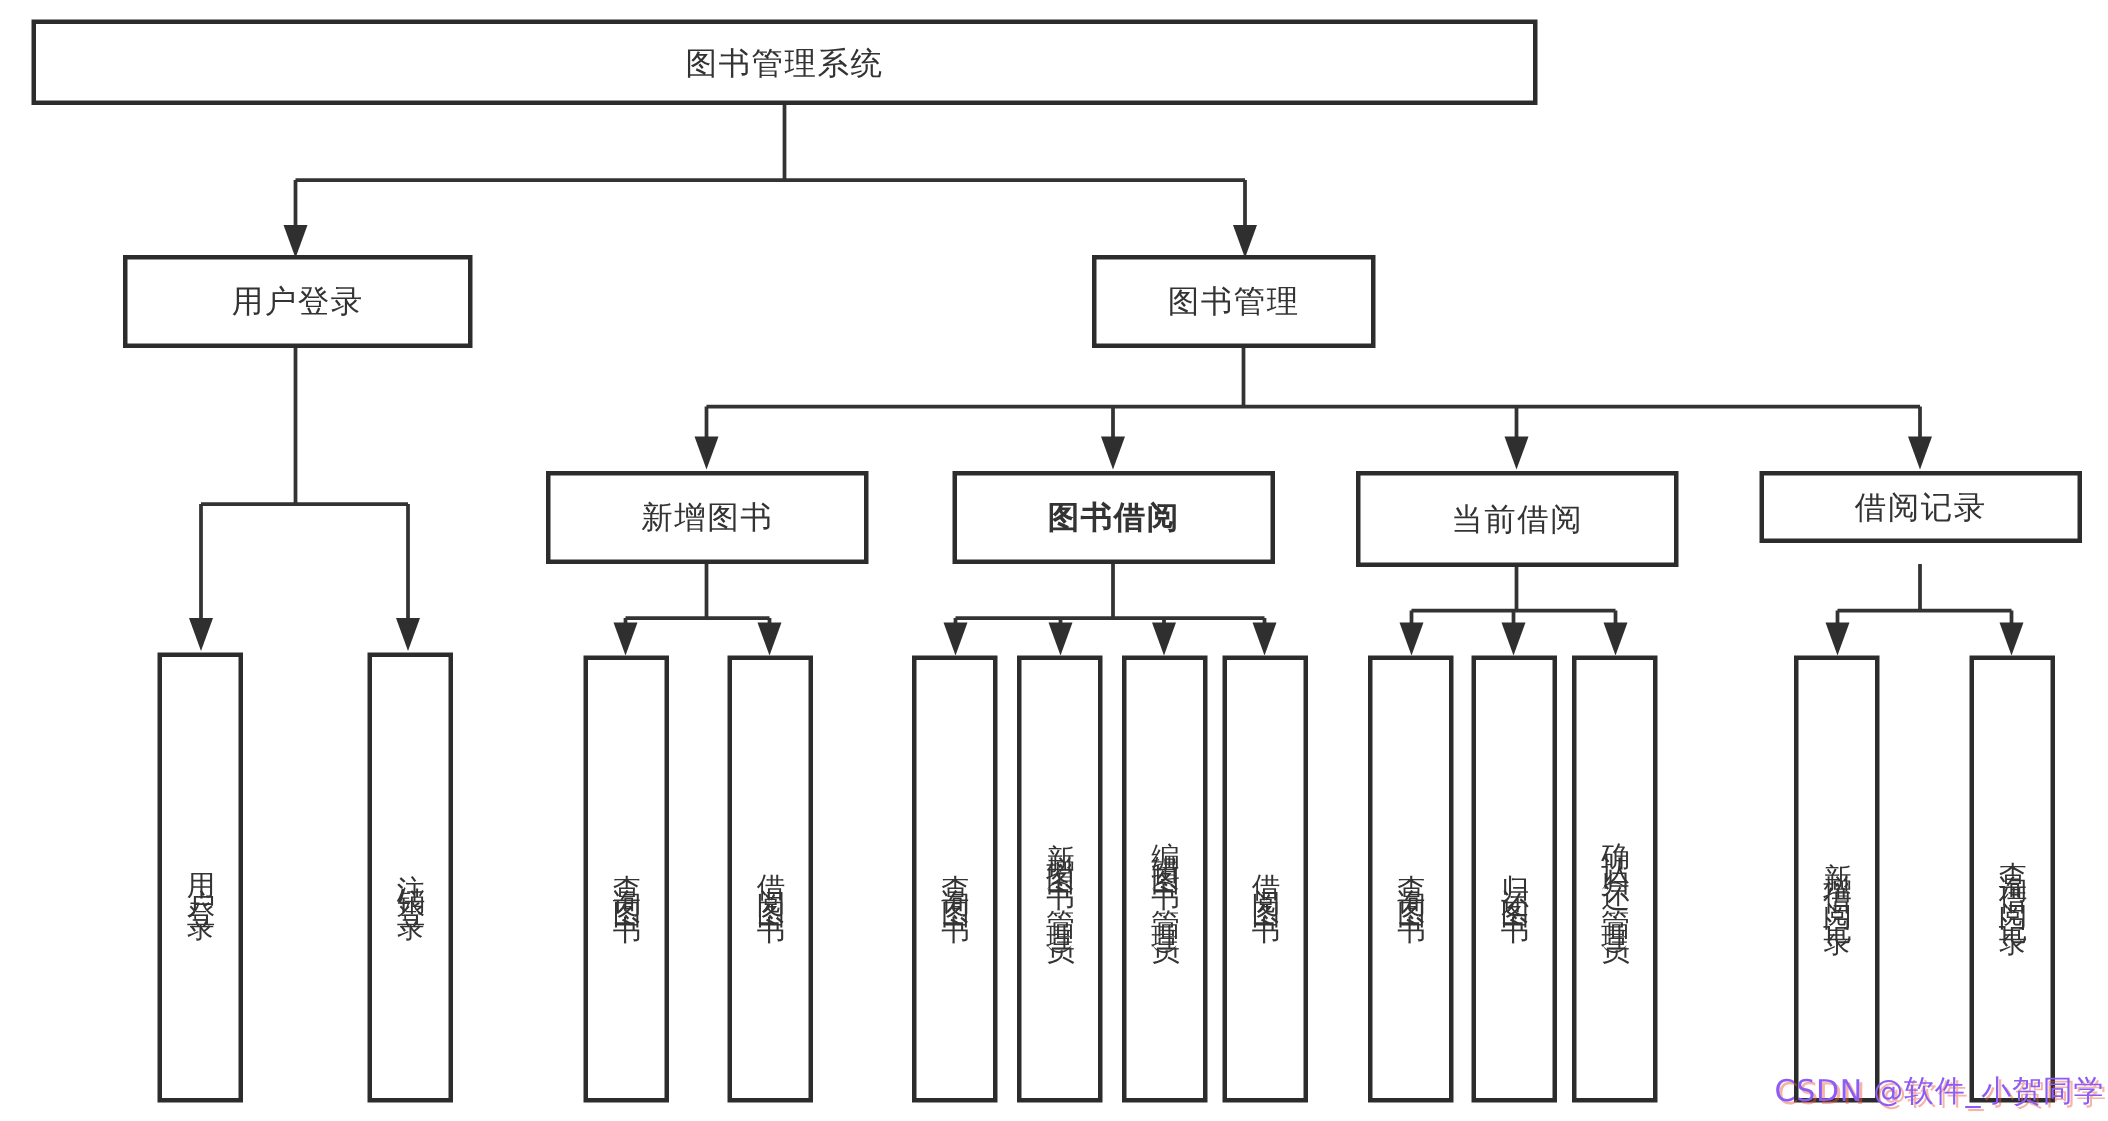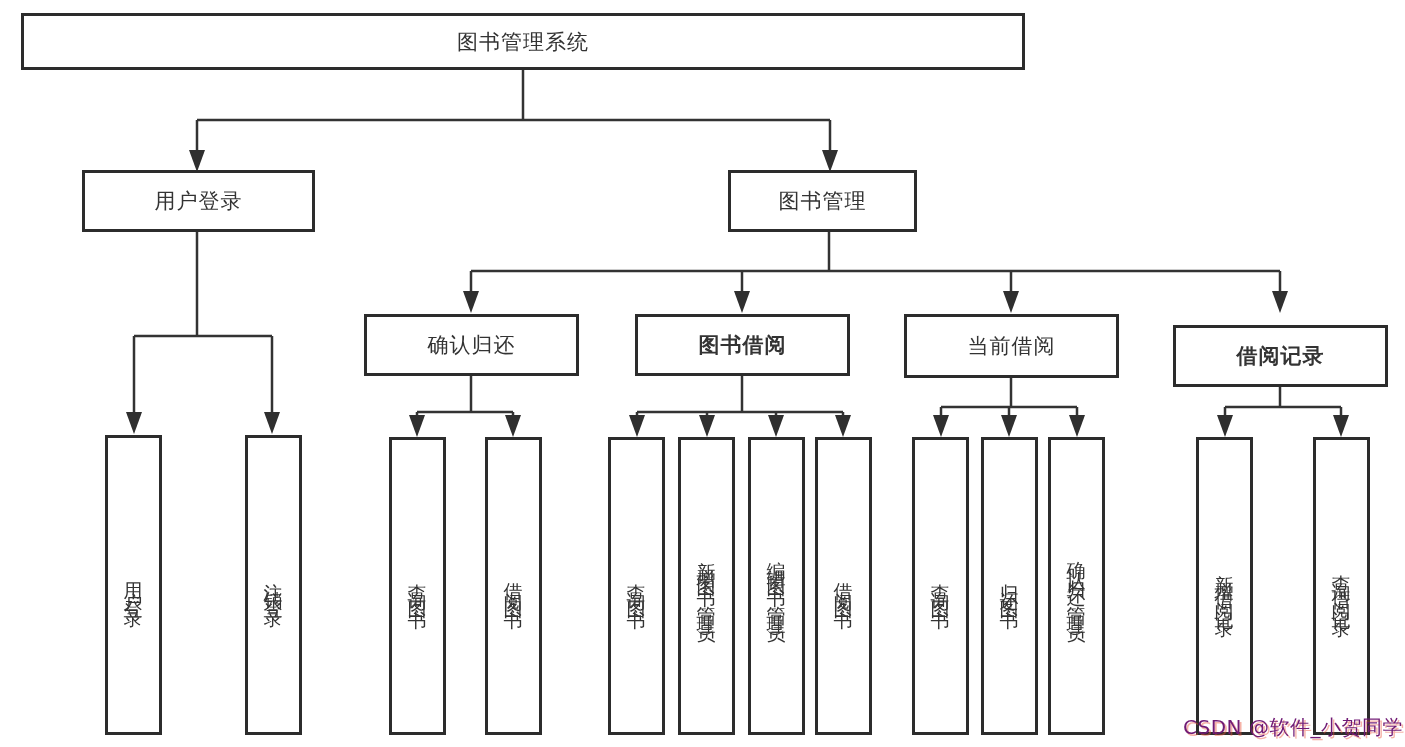--- a/index.html
+++ b/index.html
@@ -42,21 +42,21 @@
     font-size: 19px;
     letter-spacing: 9px;
     line-height: 1;
     white-space: nowrap;
   }
   .watermark {
     position: absolute;
     left: 1183px;
     top: 714px;
     font-size: 20px;
-    color: #701a75;
+    color: #8b5cf6;
     letter-spacing: 0.5px;
     white-space: nowrap;
     text-shadow: 2px 2px 0 rgba(236, 87, 61, 0.45);
   }
 </style>
 </head>
 <body>
 
 <svg class="connectors" viewBox="0 0 1405 747" xmlns="http://www.w3.org/2000/svg" aria-hidden="true">
   <g stroke="#333333" stroke-width="2.5" fill="none">
@@ -129,24 +129,24 @@
 <div class="node hbox" style="left:82px; top:170px; width:233px; height:62px;">用户登录</div>
 <div class="node hbox" style="left:728px; top:170px; width:189px; height:62px;">图书管理</div>
 
 <div class="node vbox" style="left:105px; top:435px; width:57px; height:300px;">
   <span>用户登录</span>
 </div>
 <div class="node vbox" style="left:245px; top:435px; width:57px; height:300px;">
   <span>注销登录</span>
 </div>
 
-<div class="node hbox" style="left:364px; top:314px; width:215px; height:62px;">确认归还</div>
+<div class="node hbox" style="left:364px; top:314px; width:215px; height:62px;">新增图书</div>
 <div class="node hbox" style="left:635px; top:314px; width:215px; height:62px;font-weight:bold;">图书借阅</div>
 <div class="node hbox" style="left:904px; top:314px; width:215px; height:64px;">当前借阅</div>
-<div class="node hbox" style="left:1173px; top:325px; width:215px; height:62px;font-weight:bold;">借阅记录</div>
+<div class="node hbox" style="left:1173px; top:314px; width:215px; height:48px;">借阅记录</div>
 
 <div class="node vbox" style="left:389px; top:437px; width:57px; height:298px;">
   <span>查询图书</span>
 </div>
 <div class="node vbox" style="left:485px; top:437px; width:57px; height:298px;">
   <span>借阅图书</span>
 </div>
 
 <div class="node vbox" style="left:608px; top:437px; width:57px; height:298px;">
   <span>查询图书</span>

